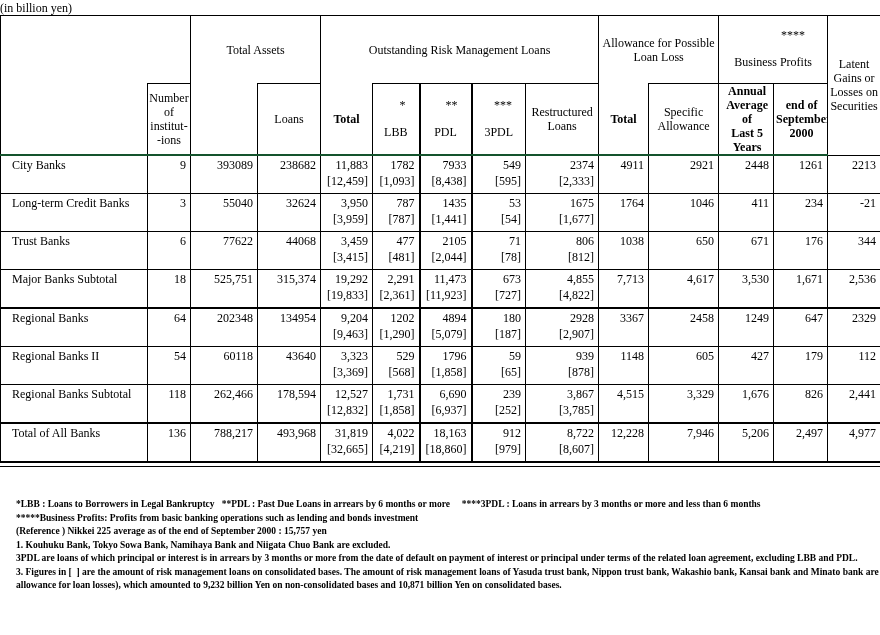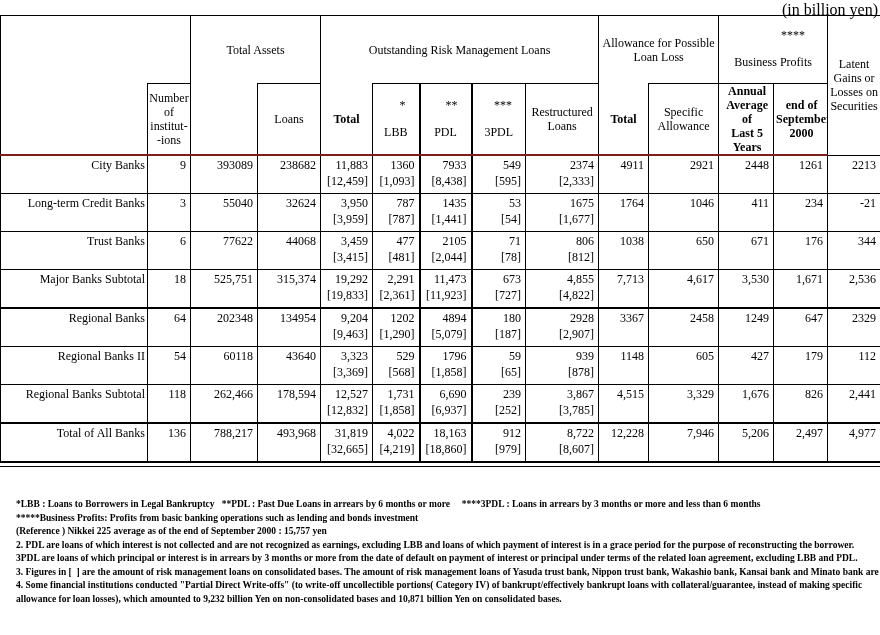--- a/index.html
+++ b/index.html
@@ -1,31 +1,31 @@
 <!DOCTYPE html>
 <html><head>
 <meta charset="utf-8">
 <style>
   html,body{margin:0;padding:0;background:#fff;}
   body{width:880px;height:635px;overflow:hidden;font-family:"Liberation Serif","DejaVu Serif",serif;color:#000;}
-  .unit{width:878px;text-align:right;font-size:16px;padding:1px 2px 1px 0;height:13px;}
+  .unit{width:878px;font-size:12px;padding:1px 2px 1px 0;height:13px;}
   table.main{border-collapse:collapse;table-layout:fixed;width:880px;border:1px solid #000;border-bottom:2px solid #000;}
   td{border:1px solid #000;padding:0;vertical-align:top;font-size:12px;overflow:hidden;}
   
   tr.h1 td{height:36px;text-align:center;vertical-align:middle;font-size:12px;white-space:pre-line;line-height:14px;}
-  tr.h2 td{height:70px;text-align:center;vertical-align:middle;font-size:12px;white-space:pre-line;line-height:14px;border-bottom:2px solid #7f1d1d;}
+  tr.h2 td{height:70px;text-align:center;vertical-align:middle;font-size:12px;white-space:pre-line;line-height:14px;border-bottom:2px solid #14532d;}
   td.noB{border-bottom:none;}
   td.noT{border-top:none;font-weight:bold;}
   td.bl2{border-left:2px solid #000;}
   td.small{font-size:10px;text-align:left;padding-left:2px;line-height:12px;font-weight:bold;}
   .star{text-align:right;padding-right:13px;line-height:11px;font-size:12px;}
   .starwide{text-align:right;padding-right:22px;line-height:11px;font-size:12px;}
   
   tr.d td{height:36px;line-height:16px;}
-  td.lbl{text-align:right;padding:1px 2px 0 11px;font-size:12px;}
+  td.lbl{text-align:left;padding:1px 2px 0 11px;font-size:12px;}
   td.num{text-align:right;padding:1px 4px 0 0;}
   tr.thick td{border-top:2px solid #000;}
   .underline2{width:880px;border-top:1px solid #000;margin-top:3px;height:0;}
   .notes{margin-top:31px;}
   .fn{font-size:9.5px;font-weight:bold;line-height:13.5px;white-space:pre;padding-left:16px;}
 </style>
 </head>
 <body>
 
 <div class="unit">(in billion yen)</div>
@@ -102,21 +102,21 @@
   <tr class="d">
     <td class="lbl">City Banks</td>
     <td class="num">9</td>
     <td class="num">393089</td>
     <td class="num">238682</td>
     <td class="num">
           <div>11,883</div>
           <div>[12,459]</div>
         </td>
     <td class="num">
-          <div>1360</div>
+          <div>1782</div>
           <div>[1,093]</div>
         </td>
     <td class="num bl2">
           <div>7933</div>
           <div>[8,438]</div>
         </td>
     <td class="num bl2">
           <div>549</div>
           <div>[595]</div>
         </td>
@@ -356,18 +356,17 @@
   </tr>
 </tbody>
   </table>
 
 <div class="underline2"></div>
 
 <div class="notes">
   <div class="fn">*LBB : Loans to Borrowers in Legal Bankruptcy   **PDL : Past Due Loans in arrears by 6 months or more     ****3PDL : Loans in arrears by 3 months or more and less than 6 months</div>
   <div class="fn">*****Business Profits: Profits from basic banking operations such as lending and bonds investment</div>
   <div class="fn">(Reference ) Nikkei 225 average as of the end of September 2000 : 15,757 yen</div>
-  <div class="fn">2. PDL are loans of which interest is not collected and are not recognized as earnings, excluding LBB and loans of which payment of interest is in a grace period for the purpose of reconstructing the borrower.</div>
+  <div class="fn">1. Kouhuku Bank, Tokyo Sowa Bank, Namihaya Bank and Niigata Chuo Bank are excluded.</div>
   <div class="fn">3PDL are loans of which principal or interest is in arrears by 3 months or more from the date of default on payment of interest or principal under terms of the related loan agreement, excluding LBB and PDL.</div>
   <div class="fn">3. Figures in [  ] are the amount of risk management loans on consolidated bases. The amount of risk management loans of Yasuda trust bank, Nippon trust bank, Wakashio bank, Kansai bank and Minato bank are</div>
-  <div class="fn">4. Some financial institutions conducted "Partial Direct Write-offs" (to write-off uncollectible portions( Category IV) of bankrupt/effectively bankrupt loans with collateral/guarantee, instead of making specific</div>
   <div class="fn">allowance for loan losses), which amounted to 9,232 billion Yen on non-consolidated bases and 10,871 billion Yen on consolidated bases.</div>
 </div>
 
 </body></html>

